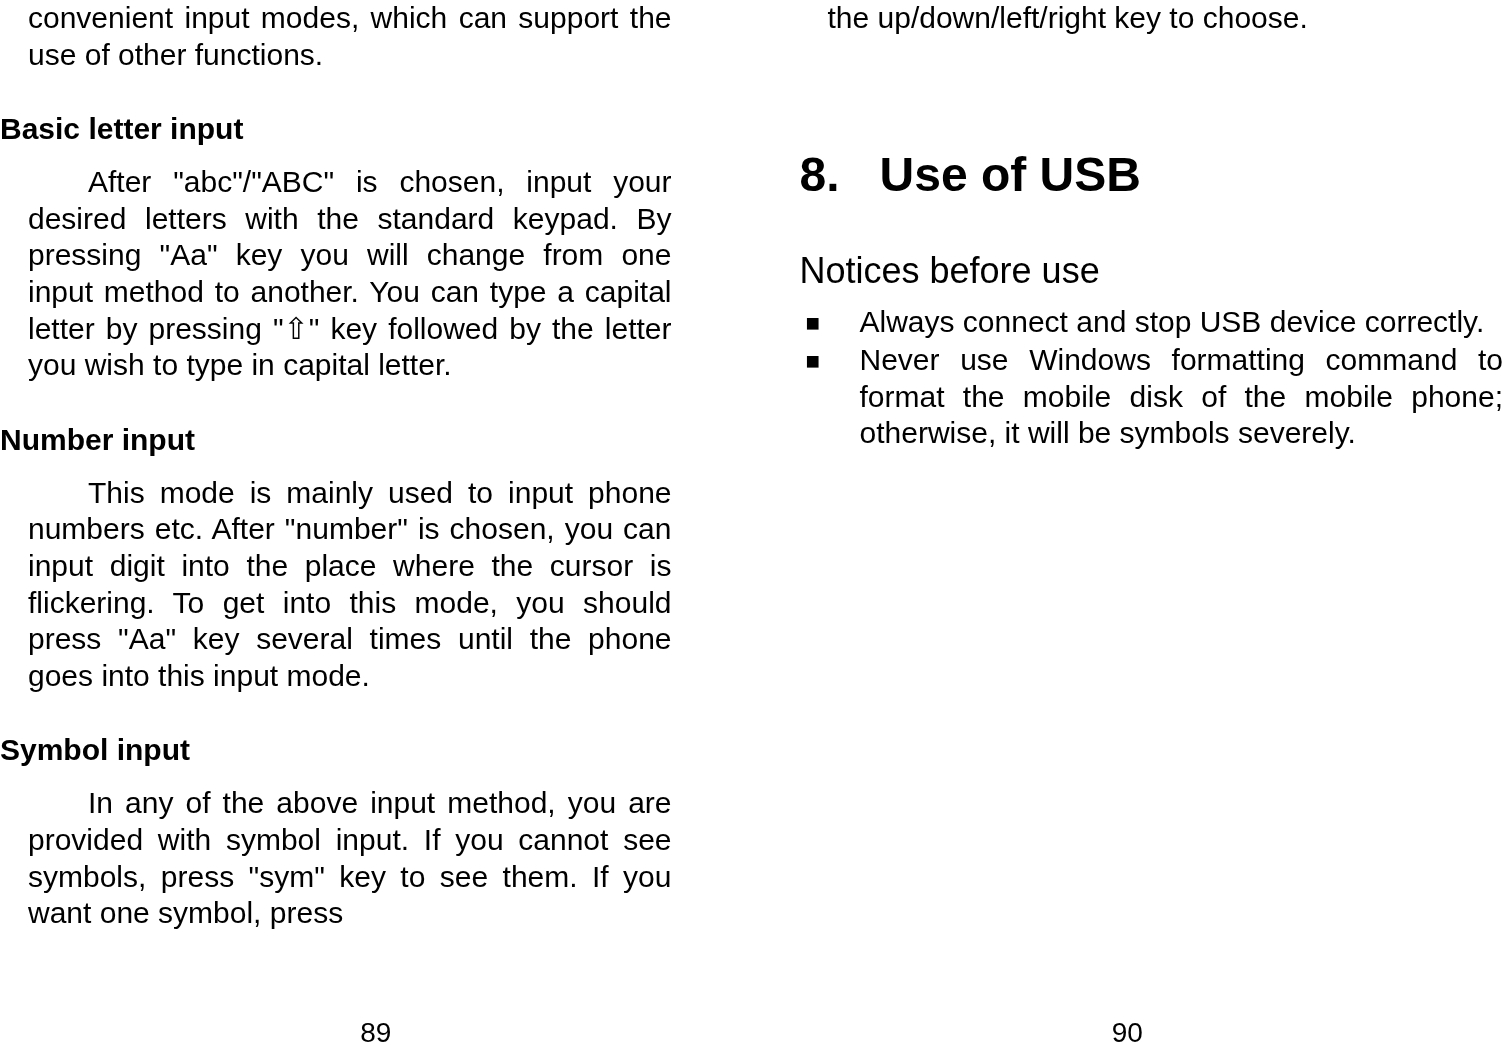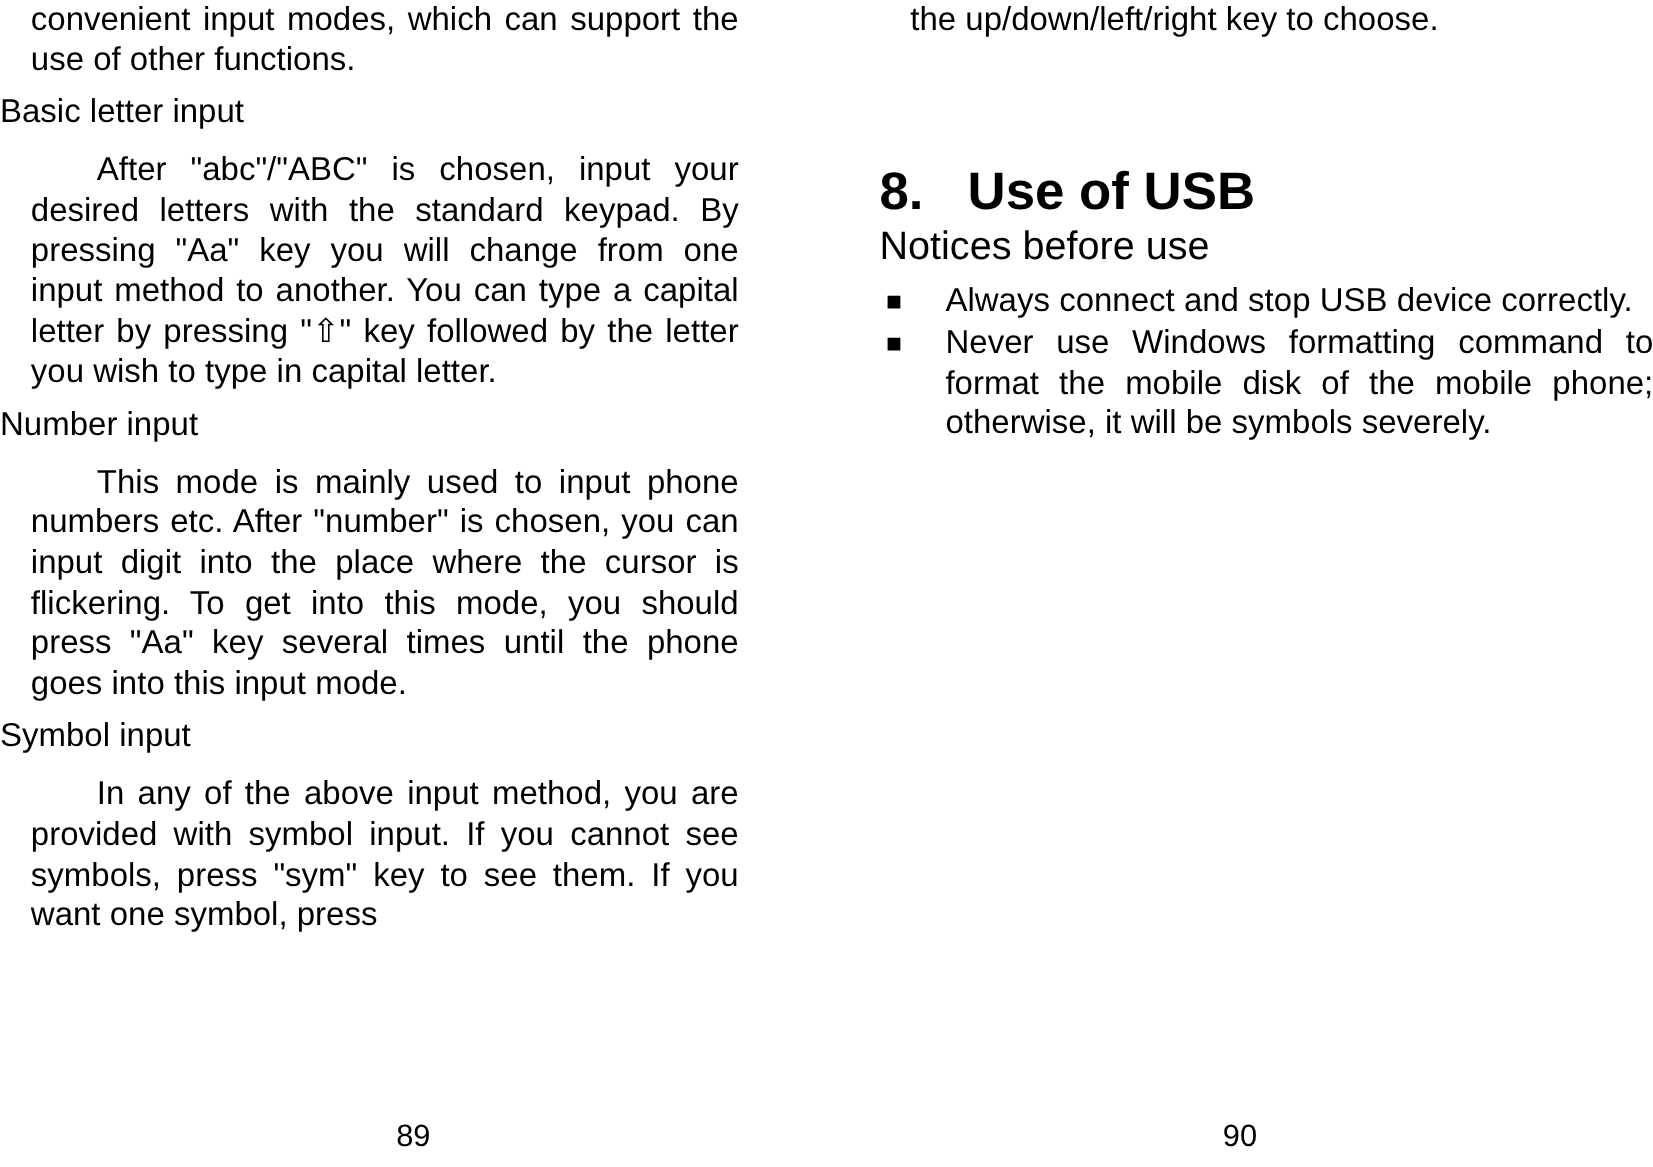--- a/index.html
+++ b/index.html
@@ -36,29 +36,30 @@
       font-size: 30px;
       text-align: justify;
       line-height: 1.22;
       margin-bottom: 10px;
       font-family: "Trebuchet MS", "Lucida Sans", sans-serif;
       padding-left: 28px;
     }
     p.body.first-line-indent { text-indent: 2em; }
     h3.subhead {
       font-size: 30px;
-      font-weight: normal;
-      margin-top: 2px;
+      font-weight: bold;
+      margin-top: 29px;
       margin-bottom: 18px;
       font-family: "Trebuchet MS", sans-serif;
     }
     h1.chapter {
       font-size: 48px;
       font-weight: bold;
       margin-top: 100px;
+      margin-bottom: 48px;
       font-family: "Trebuchet MS", sans-serif;
     }
     h2.section {
       font-size: 36px;
       font-weight: normal;
       margin-bottom: 12px;
       font-family: "Trebuchet MS", sans-serif;
     }
     ul.square { list-style: none; padding-left: 0; }
     ul.square > li {

